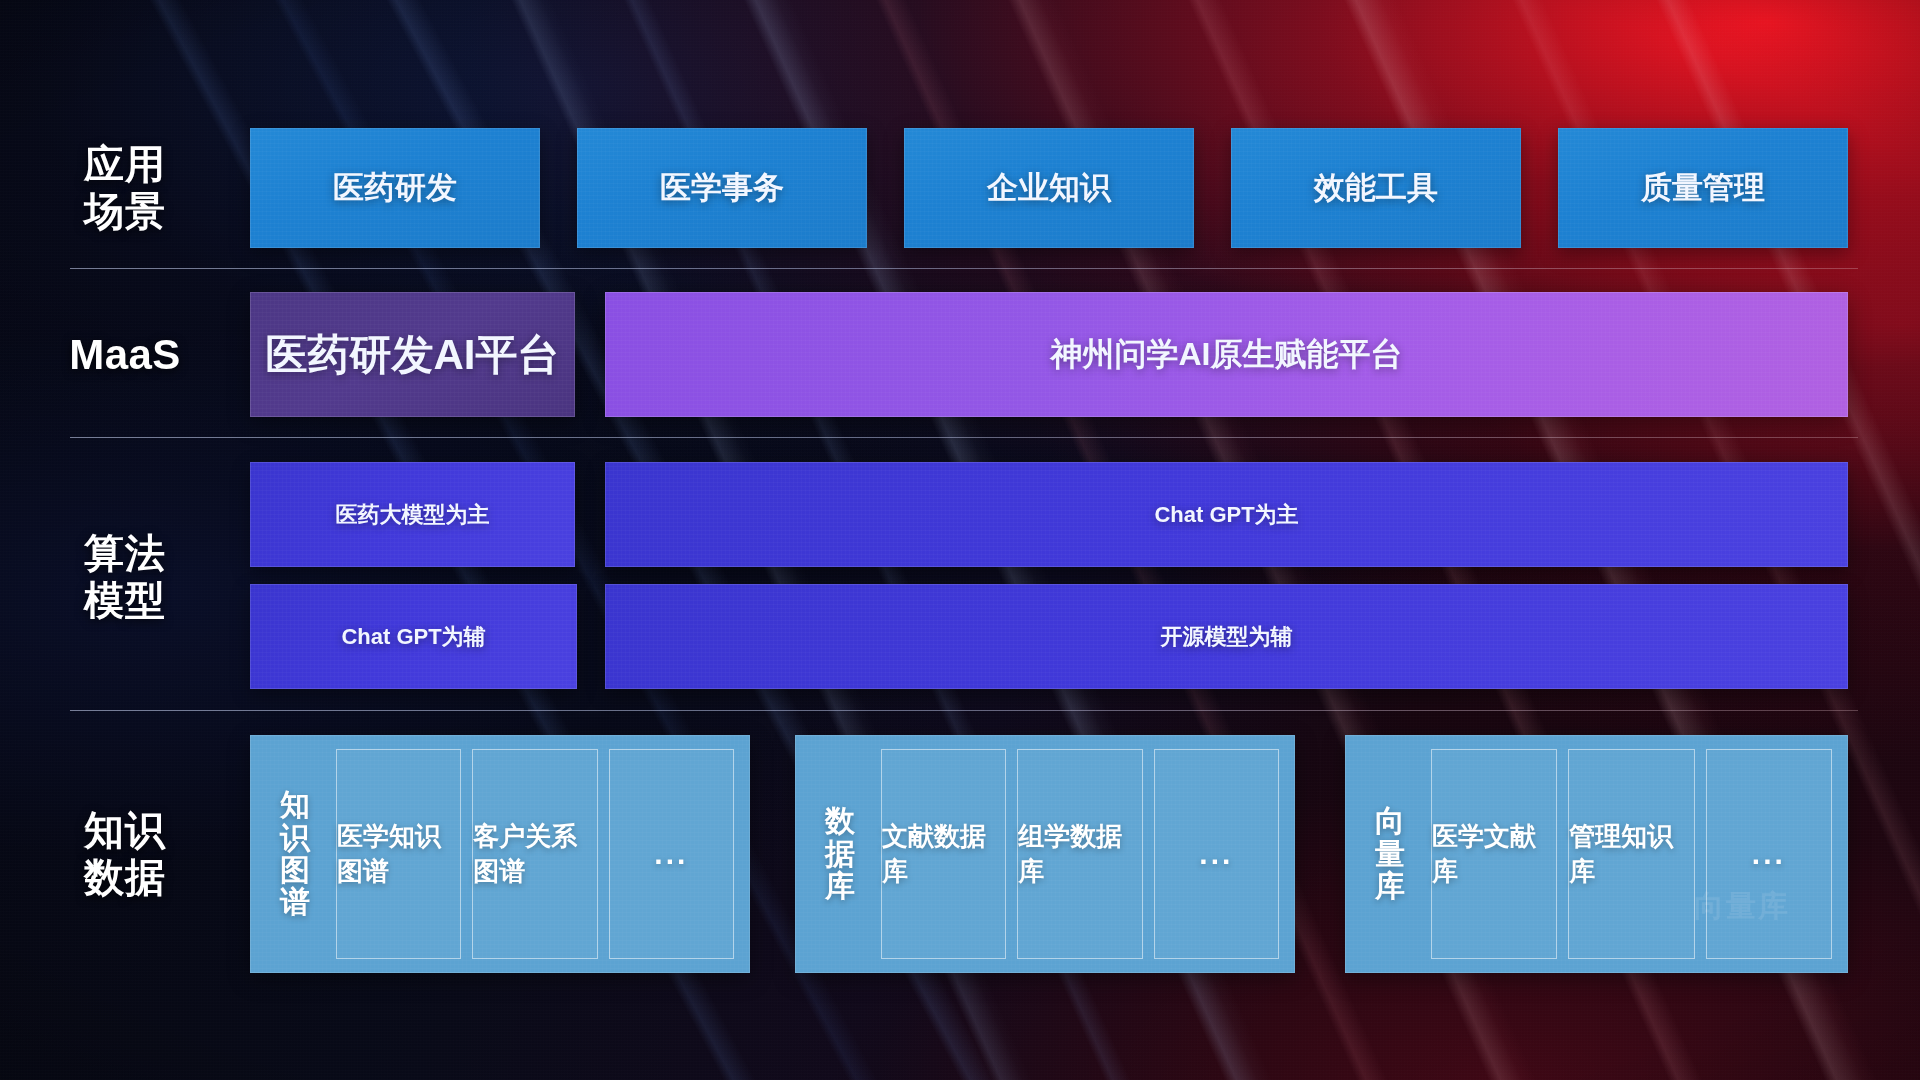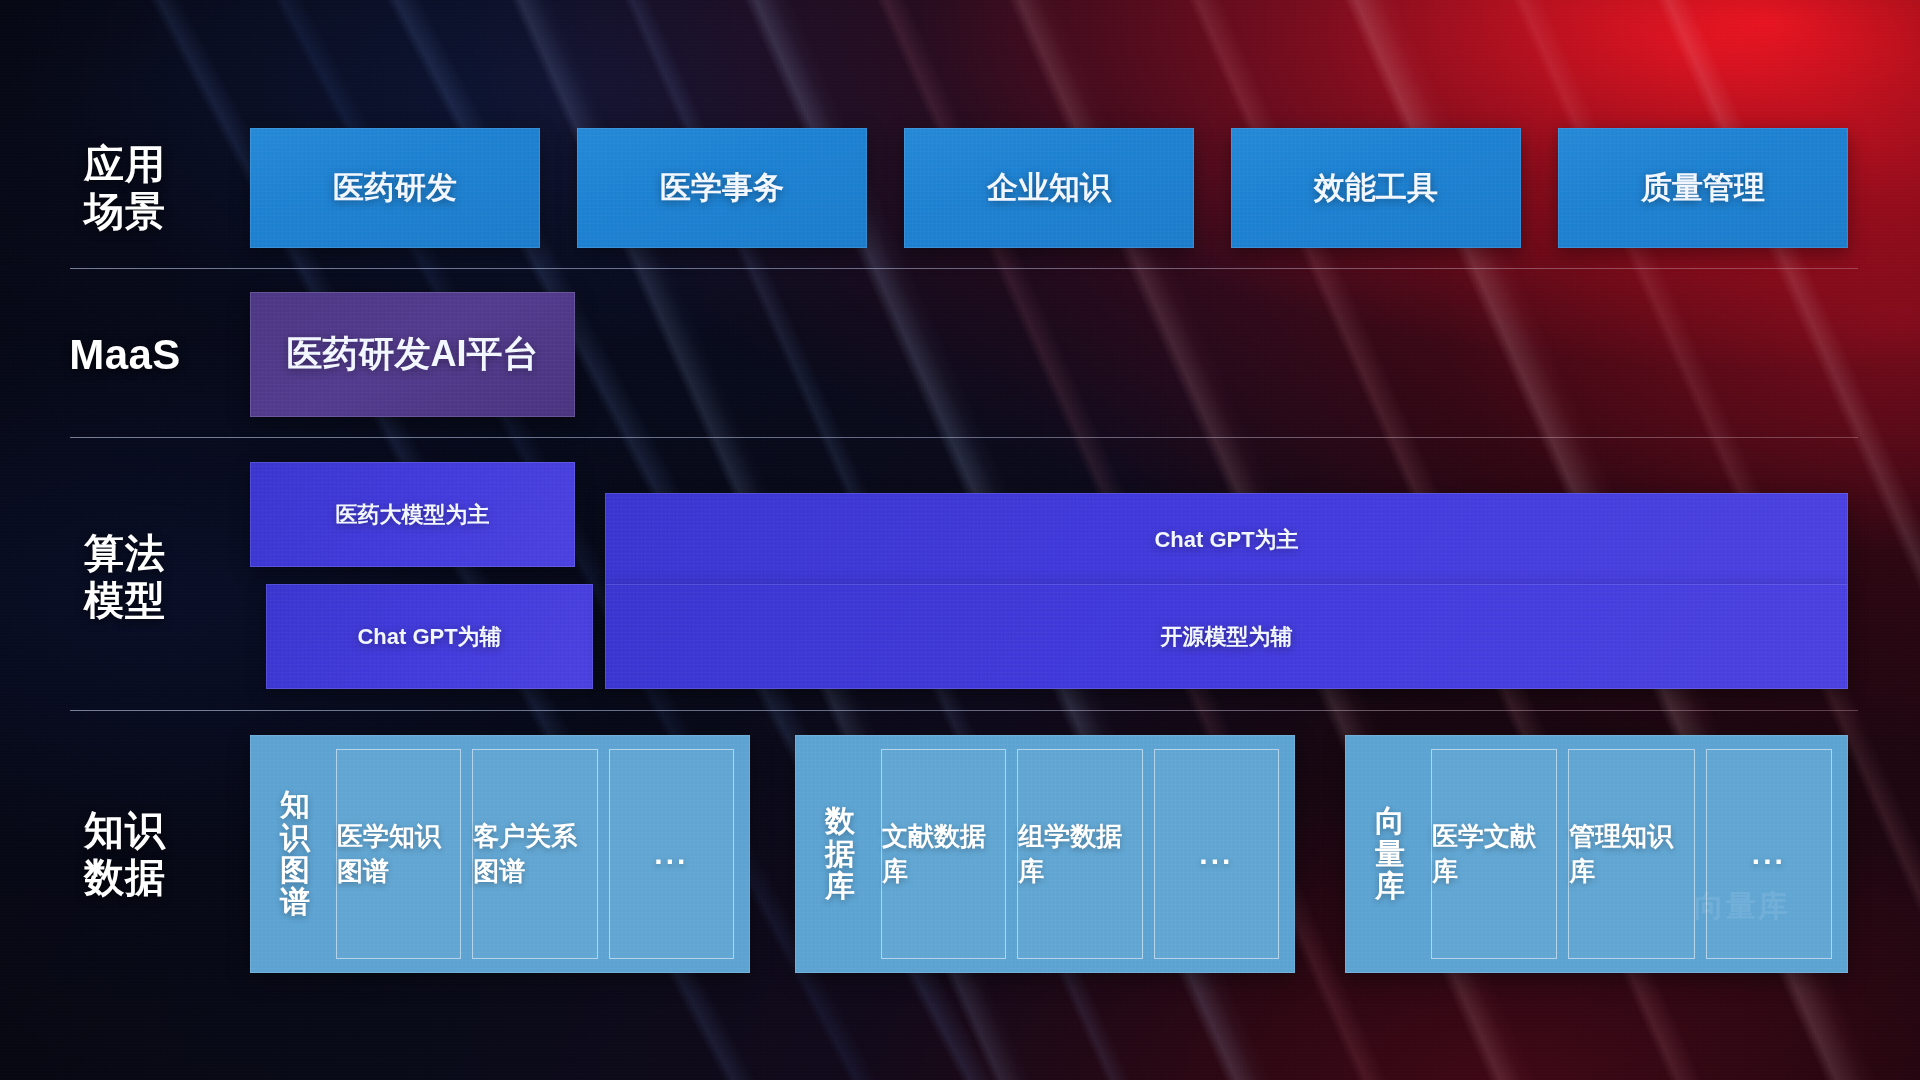--- a/index.html
+++ b/index.html
@@ -131,21 +131,21 @@
     top: 0; height: 100%;
     background: linear-gradient(160deg, #2489d6 0%, #1d81d2 40%, #1c7ccb 100%);
     font-size: 31px;
     box-shadow: inset 0 0 0 1px rgba(255,255,255,.10), 0 6px 18px rgba(0,0,0,.35);
   }
 
   
   .maas-left {
     top: 0; height: 100%;
     background: linear-gradient(150deg, #4c3785 0%, #523a8d 48%, #4a3480 100%);
-    font-size: 36px;
+    font-size: 42px;
     box-shadow: inset 0 0 0 1px rgba(255,255,255,.13), 0 6px 20px rgba(0,0,0,.35);
   }
   .maas-right {
     top: 0; height: 100%;
     background: linear-gradient(100deg, #8a4fe3 0%, #9357e6 35%, #a35ce8 62%, #b060e2 100%);
     font-size: 32px;
     box-shadow: inset 0 0 0 1px rgba(255,255,255,.14), 0 6px 22px rgba(0,0,0,.32);
   }
 
   
@@ -261,36 +261,39 @@
     </div>
 
     <div class="divider" style="top:268px;"></div>
 
     <div class="row" style="top:292px; height:125px;">
       <div class="row-label latin">MaaS</div>
       <div class="row-body">
         <div class="card maas-left" style="left:0px; width:325px;">
           <span>医药研发AI平台</span>
         </div>
+        <div class="card maas-right" style="left:355px; width:1243px;">
+          <span>神州问学AI原生赋能平台</span>
+        </div>
       </div>
     </div>
 
     <div class="divider" style="top:437px;"></div>
 
     <div class="row" style="top:462px; height:230px;">
       <div class="row-label">算法
 模型</div>
       <div class="row-body">
         <div class="card algo-card" style="left:0px;   top:0px;   width:325px; height:105px;">
           <span>医药大模型为主</span>
         </div>
-        <div class="card algo-card" style="left:355px; top:0px;   width:1243px; height:93px;margin-top:31px;">
+        <div class="card algo-card" style="left:355px; top:0px;   width:1243px; height:105px;">
           <span>Chat GPT为主</span>
         </div>
-        <div class="card algo-card" style="left:16px;   top:122px; width:327px; height:105px;">
+        <div class="card algo-card" style="left:0px;   top:122px; width:327px; height:105px;">
           <span>Chat GPT为辅</span>
         </div>
         <div class="card algo-card" style="left:355px; top:122px; width:1243px; height:105px;">
           <span>开源模型为辅</span>
         </div>
       </div>
     </div>
 
     <div class="divider" style="top:710px;"></div>
 

